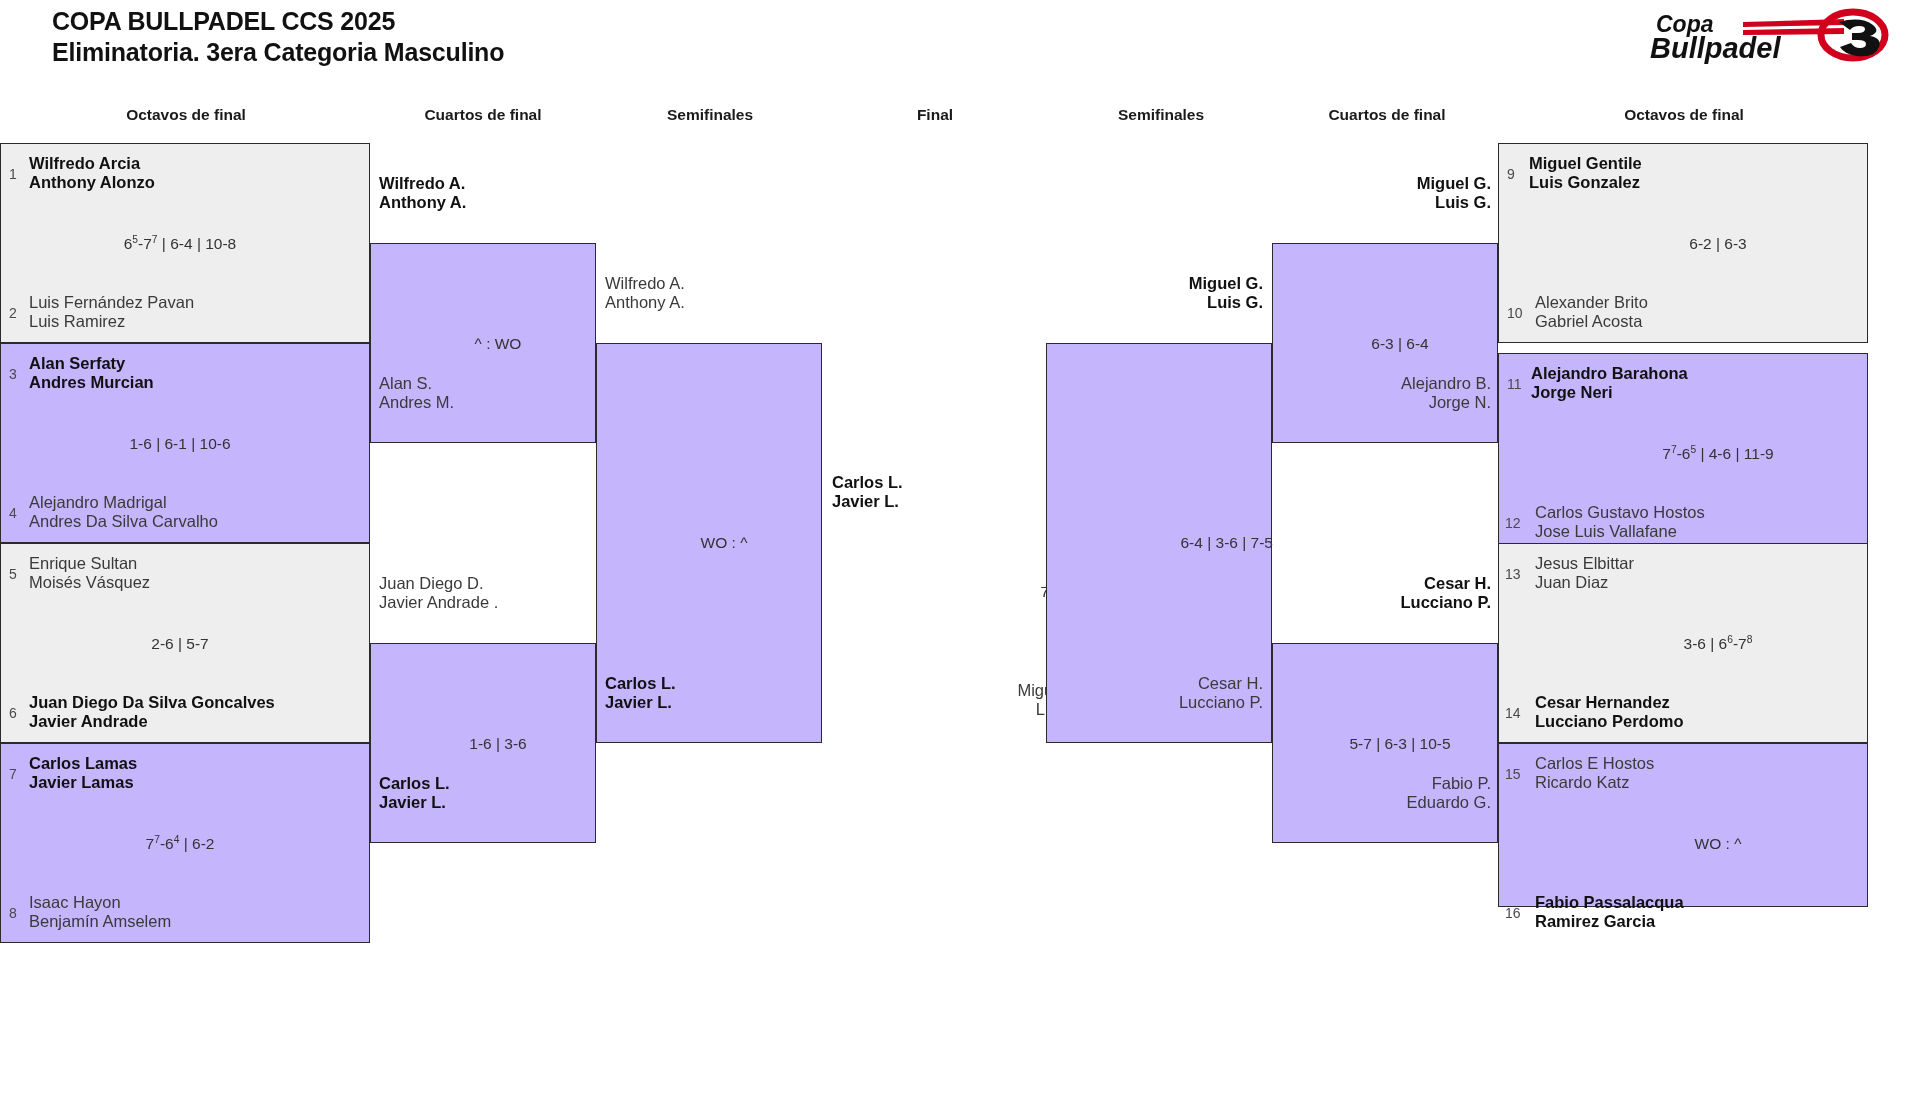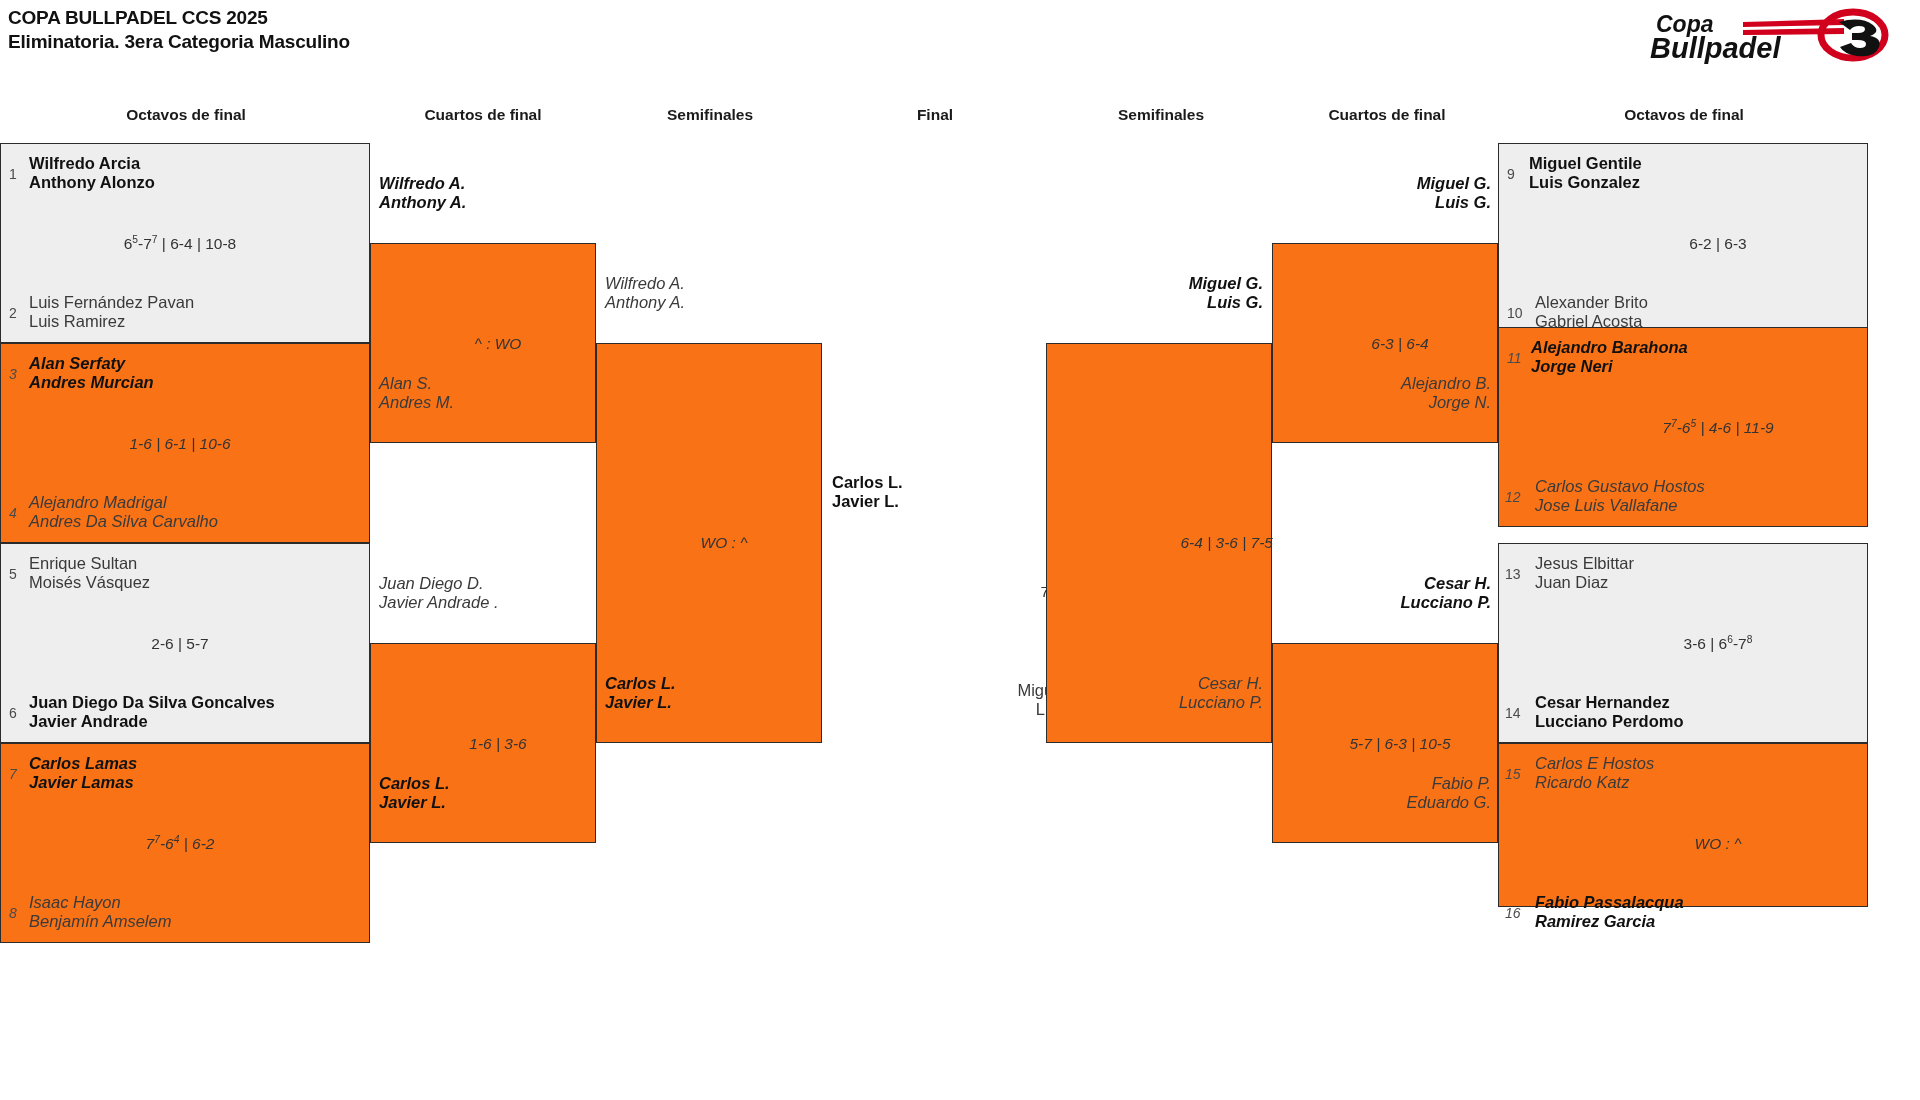--- a/index.html
+++ b/index.html
@@ -7,38 +7,38 @@
     width: 1920px; height: 1100px;
     background: #ffffff;
     font-family: "Liberation Sans", sans-serif;
     color: #1a1a1a;
     overflow: hidden;
   }
   #root { position: relative; width: 1920px; height: 1100px; }
 
   
   .title-block { position: absolute; left: 8px; top: 6px; }
-  .title-line { font-size: 19px; font-weight: 700; letter-spacing: -0.2px; line-height: 1.25; color: #111; }
+  .title-line { font-size: 25px; font-weight: 700; letter-spacing: -0.2px; line-height: 1.25; color: #111; margin-left: 44px; }
 
   .logo { position: absolute; right: 22px; top: 8px; width: 250px; height: 60px; }
 
   
   .round-head {
     position: absolute; top: 106px;
     font-size: 15.5px; font-weight: 600; color: #1a1a1a;
     text-align: center; white-space: nowrap;
   }
 
   
   .match {
     position: absolute;
     border: 1px solid #2b2b2b;
   }
   .match.shaded { background: #eeeeee; }
-  .match.plain  { background: #f97316; font-style: italic; }
+  .match.plain  { background: #c4b5fd; }
   .match.noborder { border: none; }
 
   .team {
     position: absolute;
     font-size: 16.5px;
     line-height: 1.18;
     white-space: nowrap;
   }
   .team .ln { display: block; }
   .team.win .ln { font-weight: 700; color: #111; }
@@ -234,21 +234,21 @@
       <span class="ln">Miguel Gentile</span>
       <span class="ln">Luis Gonzalez</span>
     </span>
     <span class="score" style="left:40px;top:91px;width:330px;text-align:center"><span>6-2 | 6-3</span></span>
     <span class="seed" style="left:8px;top:161px">10</span>
     <span class="team lose" style="left:36px;top:149px">
       <span class="ln">Alexander Brito</span>
       <span class="ln">Gabriel Acosta</span>
     </span>
   </div>
-  <div class="match plain" style="left:1498px;top:327px;width:370px;height:200px">
+  <div class="match plain" style="left:1498px;top:353px;width:370px;height:200px">
     <span class="seed" style="left:8px;top:22px">11</span>
     <span class="team win" style="left:32px;top:10px">
       <span class="ln">Alejandro Barahona</span>
       <span class="ln">Jorge Neri</span>
     </span>
     <span class="score" style="left:40px;top:91px;width:330px;text-align:center"><span>7</span><sup>7</sup><span>-6</span><sup>5</sup><span> | 4-6 | 11-9</span></span>
     <span class="seed" style="left:6px;top:161px">12</span>
     <span class="team lose" style="left:36px;top:149px">
       <span class="ln">Carlos Gustavo Hostos</span>
       <span class="ln">Jose Luis Vallafane</span>

